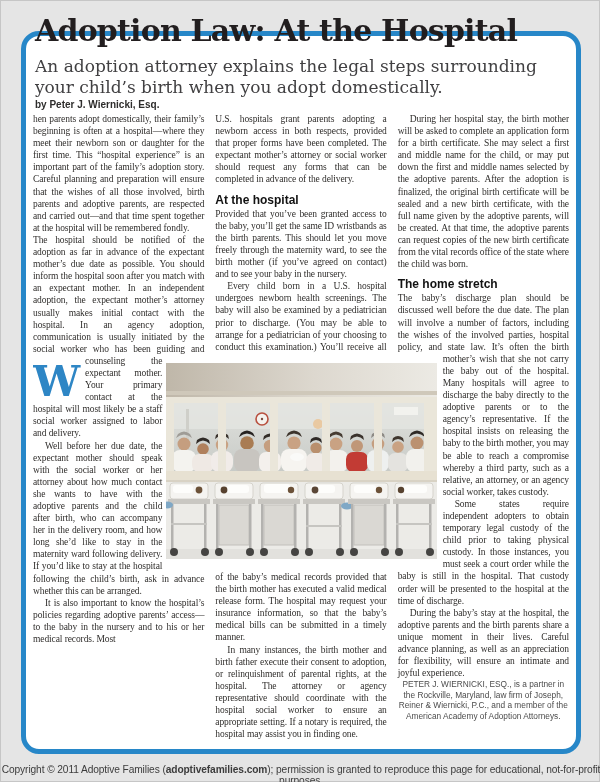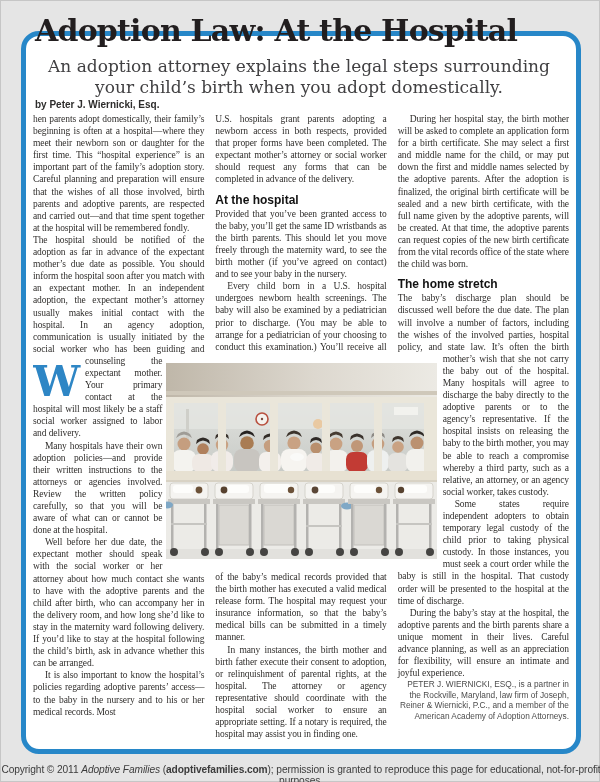--- a/index.html
+++ b/index.html
@@ -17,21 +17,20 @@
   }
   .title {
     position:absolute; left:34px; top:12px; width:530px;
     font-family:"DejaVu Serif", serif; font-weight:bold; font-size:30px;
     letter-spacing:-0.8px; color:#221e1f; white-space:nowrap;
   }
   .subtitle {
     position:absolute; left:34px; top:55px; width:528px;
     font-family:"DejaVu Serif", serif; font-size:17px; line-height:20.5px;
     color:#414042;
-    text-align:center;
   }
   .byline {
     position:absolute; left:34px; top:98px;
     font-family:"Liberation Sans", sans-serif; font-size:10px; font-weight:bold;
     color:#2e2d2c;
     text-align:center;
   }
   .columns {
     position:absolute; left:32px; top:112px; width:536px; height:630px;
     display:flex; gap:11px; overflow:hidden;
@@ -50,55 +49,54 @@
     float:left; font-family:"DejaVu Serif", serif; font-weight:bold;
     font-size:42px; line-height:34px; color:#2e86c5; margin:2px 5px 0 0;
   }
   .pusher-r { float:right; width:0;  height:250px; }
   .spacer-r { float:right; clear:right; width:42px; height:200px; }
   .pusher-l { float:left;  width:0;  height:250px; }
   .spacer-l { float:left;  clear:left; width:45px; height:200px; }
   .spacer-full { float:left; clear:left; width:100%; height:208px; }
   .bio {
     margin-top:10px; font-family:"Liberation Sans", sans-serif;
-    font-size:8.3px; line-height:10.4px; color:#4c4c4c; text-align:right;
+    font-size:8.3px; line-height:10.4px; color:#4c4c4c; text-align:center;
     letter-spacing:0;
   }
   .photo {
     position:absolute; left:165px; top:362px; width:271px; height:196px;
     overflow:hidden; background:#ece9e4;
   }
   .photo svg { display:block; width:271px; height:196px; }
   .footer {
     position:absolute; left:0; top:763px; width:600px; text-align:center;
     font-family:"Liberation Sans", sans-serif; font-size:10.2px; color:#3c3c3c;
     letter-spacing:-0.1px;
   }
-  .footer .it { font-style:italic; }
+  .footer .it { }
   .footer .bd { font-weight:bold; }
 </style>
 </head>
 <body>
 
 <div class="page-edge">
 
   <div class="frame"></div>
 
   <div class="title">Adoption Law: At the Hospital</div>
   <div class="subtitle">An adoption attorney explains the legal steps surrounding your child’s birth when you adopt domestically.</div>
   <div class="byline">by Peter J. Wiernicki, Esq.</div>
 
   <div class="columns">
 
     <div class="col">
       <div class="pusher-r"></div>
       <div class="spacer-r"></div>
       <p><span class="dropcap">W</span><span>hen parents adopt domestically, their family’s beginning is often at a hospital—where they meet their newborn son or daughter for the first time. This “hospital experience” is an important part of the family’s adoption story. Careful planning and preparation will ensure that the wishes of all those involved, birth parents and adoptive parents, are respected and carried out—and that time spent together at the hospital will be remembered fondly.</span></p>
       <p>The hospital should be notified of the adoption as far in advance of the expectant mother’s due date as possible. You should inform the hospital soon after you match with an expectant mother. In an independent adoption, the expectant mother’s attorney usually makes initial contact with the hospital. In an agency adoption, communication is usually initiated by the social worker who has been guiding and counseling the expectant mother. Your primary contact at the hospital will most likely be a staff social worker assigned to labor and delivery.</p>
-      <p class="ind">Many hospitals have their own adoption policies—and provide their written instructions to the attorneys or agencies involved. Review the written policy carefully, so that you will be aware of what can or cannot be done at the hospital.</p>
       <p class="ind">Well before her due date, the expectant mother should speak with the social worker or her attorney about how much contact she wants to have with the adoptive parents and the child after birth, who can accompany her in the delivery room, and how long she’d like to stay in the maternity ward following delivery. If you’d like to stay at the hospital following the child’s birth, ask in advance whether this can be arranged.</p>
       <p class="ind">It is also important to know the hospital’s policies regarding adoptive parents’ access—to the baby in the nursery and to his or her medical records. Most</p>
     </div>
 
     <div class="col">
       <div class="pusher-l"></div>
       <div class="spacer-full"></div>
       <p>U.S. hospitals grant parents adopting a newborn access in both respects, provided that proper forms have been completed. The expectant mother’s attorney or social worker should request any forms that can be completed in advance of the delivery.</p>
       <h2>At the hospital</h2>
       <p>Provided that you’ve been granted access to the baby, you’ll get the same ID wristbands as the birth parents. This should let you move freely through the maternity ward, to see the birth mother (if you’ve agreed on contact) and to see your baby in the nursery.</p>

